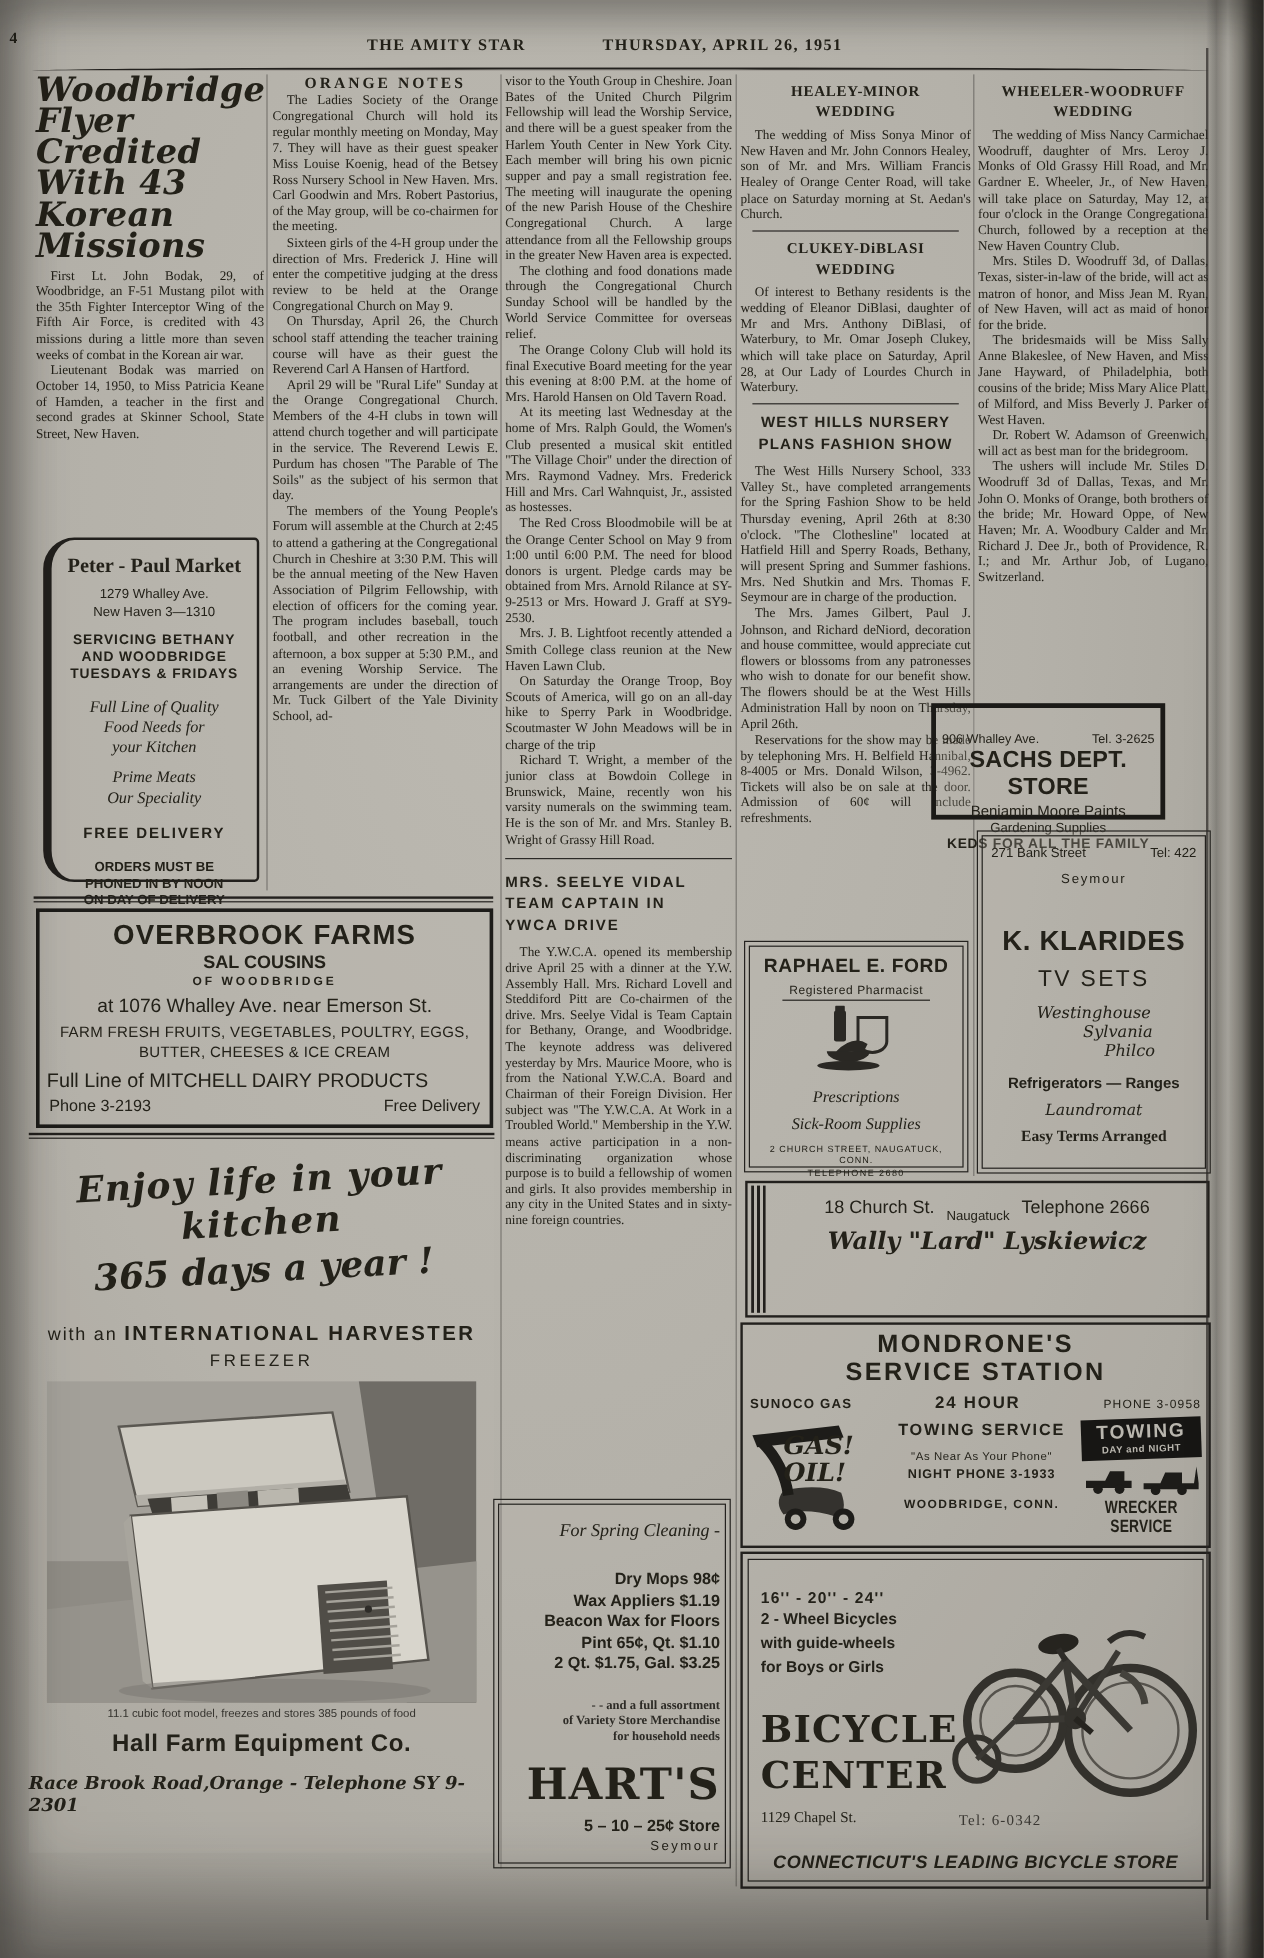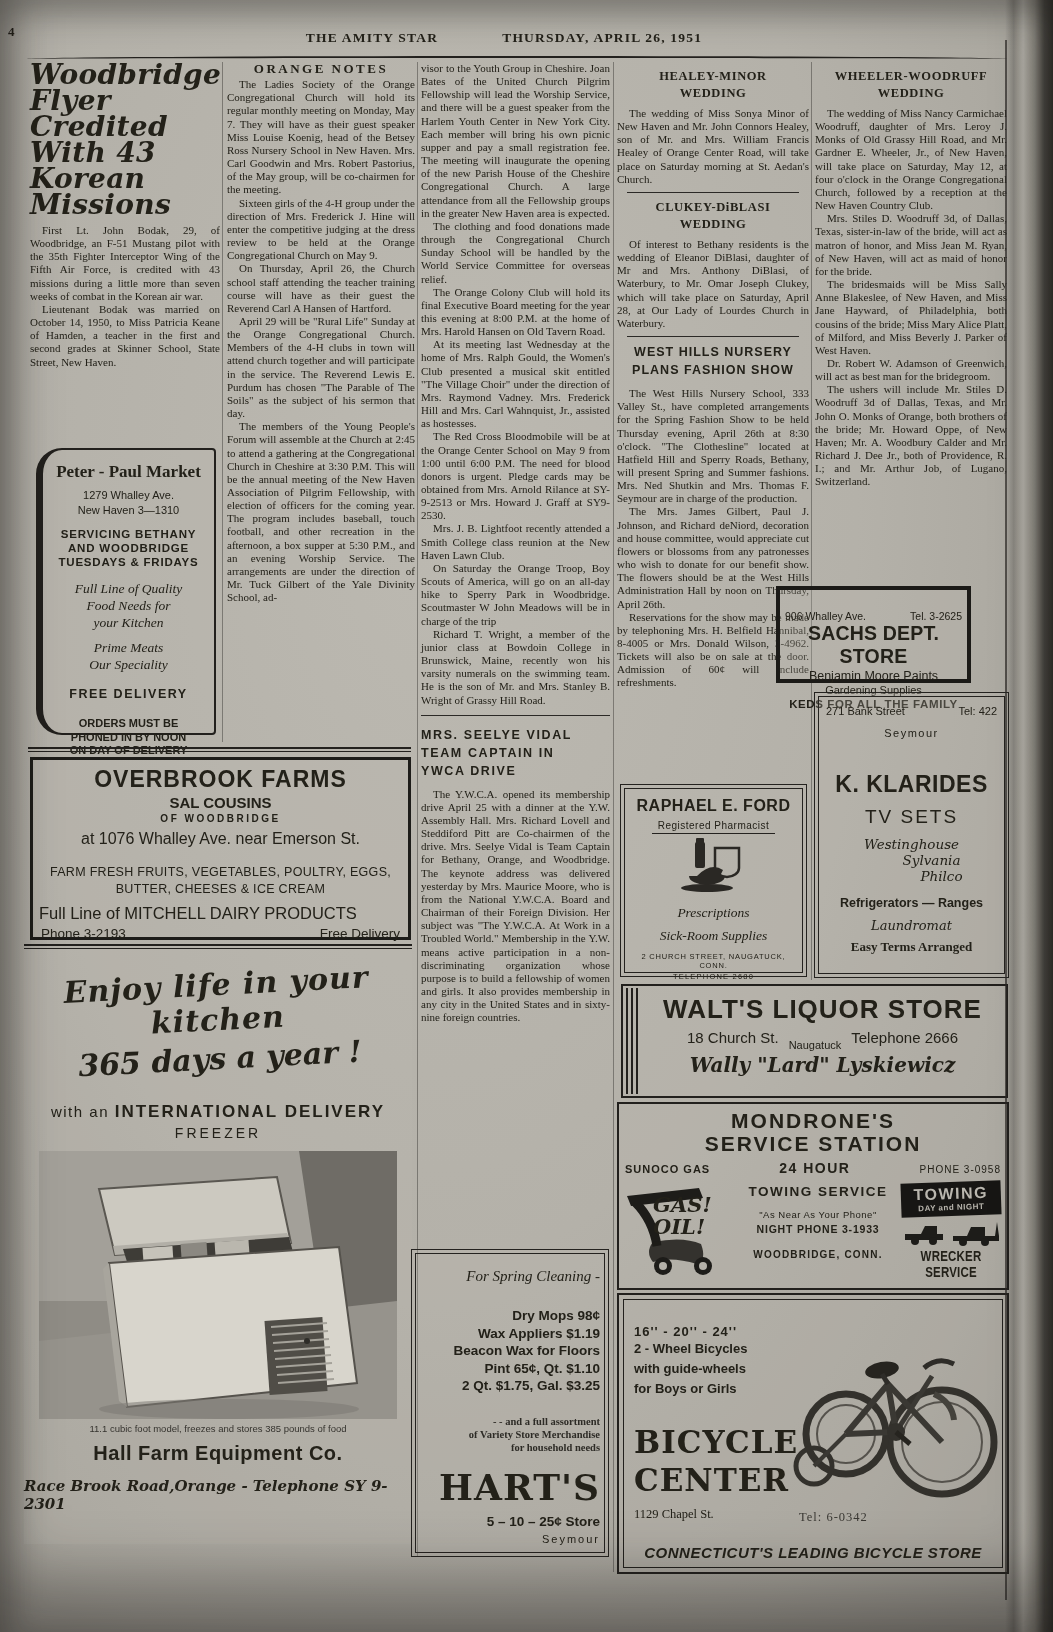--- a/index.html
+++ b/index.html
@@ -52,21 +52,21 @@
 
   
   .section-rule { position:absolute; height:5px; border-top:2px solid #23211e; border-bottom:1px solid #23211e; }
 
   
   .overbrook { left:30px; top:757px; width:381px; height:183px; border:3px solid #1d1c19; text-align:center; padding:6px 4px 4px; }
   .ob-title { font-family:"Liberation Sans", sans-serif; font-weight:bold; font-size:23px; letter-spacing:1px; }
   .ob-sub { font-family:"Liberation Sans", sans-serif; font-weight:bold; font-size:15px; margin-top:1px; }
   .ob-of { font-family:"Liberation Sans", sans-serif; font-size:10px; letter-spacing:2.5px; font-weight:bold; margin-top:2px; }
   .ob-addr { font-family:"Liberation Sans", sans-serif; font-size:16px; margin-top:6px; }
-  .ob-prod { font-family:"Liberation Sans", sans-serif; font-size:12.5px; line-height:17px; margin-top:16px; letter-spacing:.3px; }
+  .ob-prod { font-family:"Liberation Sans", sans-serif; font-size:12.5px; line-height:17px; margin-top:4px; letter-spacing:.3px; }
   .ob-dairy { font-family:"Liberation Sans", sans-serif; font-size:16.5px; margin-top:6px; text-align:left; padding-left:2px; }
   .ob-row { display:flex; justify-content:space-between; font-family:"Liberation Sans", sans-serif; font-size:13.5px; padding:3px 4px 0; }
 
   
   .harvester { left:24px; top:944px; width:388px; height:600px; }
   .ih-toprule { border-top:2px solid #23211e; border-bottom:1px solid #23211e; height:5px; margin-bottom:18px; }
   .ih-script { font-family:"DejaVu Serif", serif; font-style:italic; font-weight:bold; text-align:center; transform:rotate(-3deg); }
   .ih-script .l1 { font-size:30px; letter-spacing:1px; }
   .ih-script .l2 { font-size:30px; margin-top:4px; }
   .ih-with { font-family:"Liberation Sans", sans-serif; text-align:center; margin-top:26px; font-size:15px; letter-spacing:1.5px; }
@@ -243,21 +243,21 @@
   </div>
 
   <div class="ad harvester">
     <div class="ih-toprule"></div>
     <div class="ih-script">
       <div class="l1">Enjoy life in your kitchen</div>
       <div class="l2">365 days a year !</div>
     </div>
     <div class="ih-with">
       <span>with an</span>
-      <b>INTERNATIONAL DELIVERY</b>
+      <b>INTERNATIONAL HARVESTER</b>
     </div>
     <div class="ih-frz">FREEZER</div>
     <div class="freezer-photo">
       <svg width="358" height="268" viewBox="0 0 358 268">
         <rect x="0" y="0" width="358" height="268" fill="#a3a099"></rect>
         <rect x="0" y="150" width="358" height="118" fill="#8f8c85"></rect>
         <polygon points="260,0 358,0 358,268 300,268" fill="#6f6c66"></polygon>
         <polygon points="0,190 358,150 358,268 0,268" fill="#96938c"></polygon>
         <polygon points="60,38 238,26 252,92 76,104" fill="#ccc9c0" stroke="#5a5751" stroke-width="2"></polygon>
         <polygon points="76,104 252,92 248,82 74,95" fill="#b2afa7"></polygon>
@@ -406,21 +406,20 @@
         <div class="kl-brand kl-b2">Sylvania</div>
         <div class="kl-brand kl-b3">Philco</div>
       </div>
       <div class="kl-l1">Refrigerators — Ranges</div>
       <div class="kl-l2">Laundromat</div>
       <div class="kl-l3">Easy Terms Arranged</div>
     </div>
   </div>
 
   <div class="ad walts">
-    <div class="wl-name">WALT'S LIQUOR STORE</div>
     <div class="wl-row">
       <span>18 Church St.</span>
       <span class="wl-city">Naugatuck</span>
       <span>Telephone 2666</span>
     </div>
     <div class="wl-owner">Wally "Lard" Lyskiewicz</div>
   </div>
 
   <div class="ad mondrones">
     <div class="mo-name">

